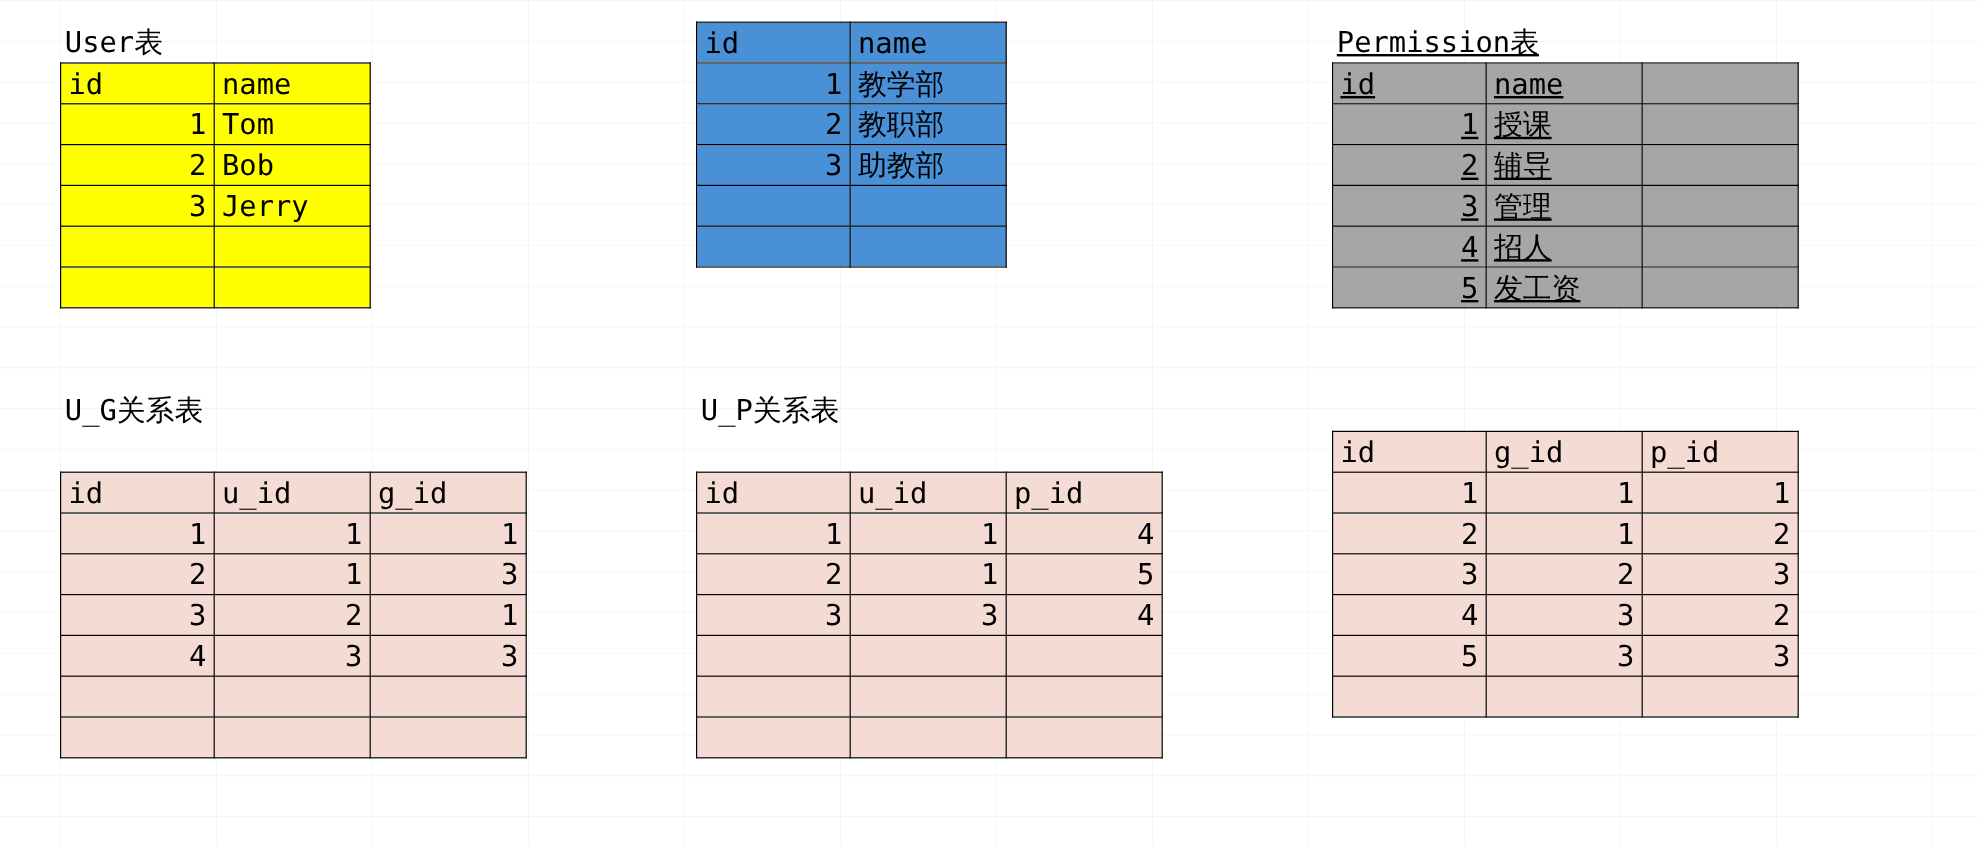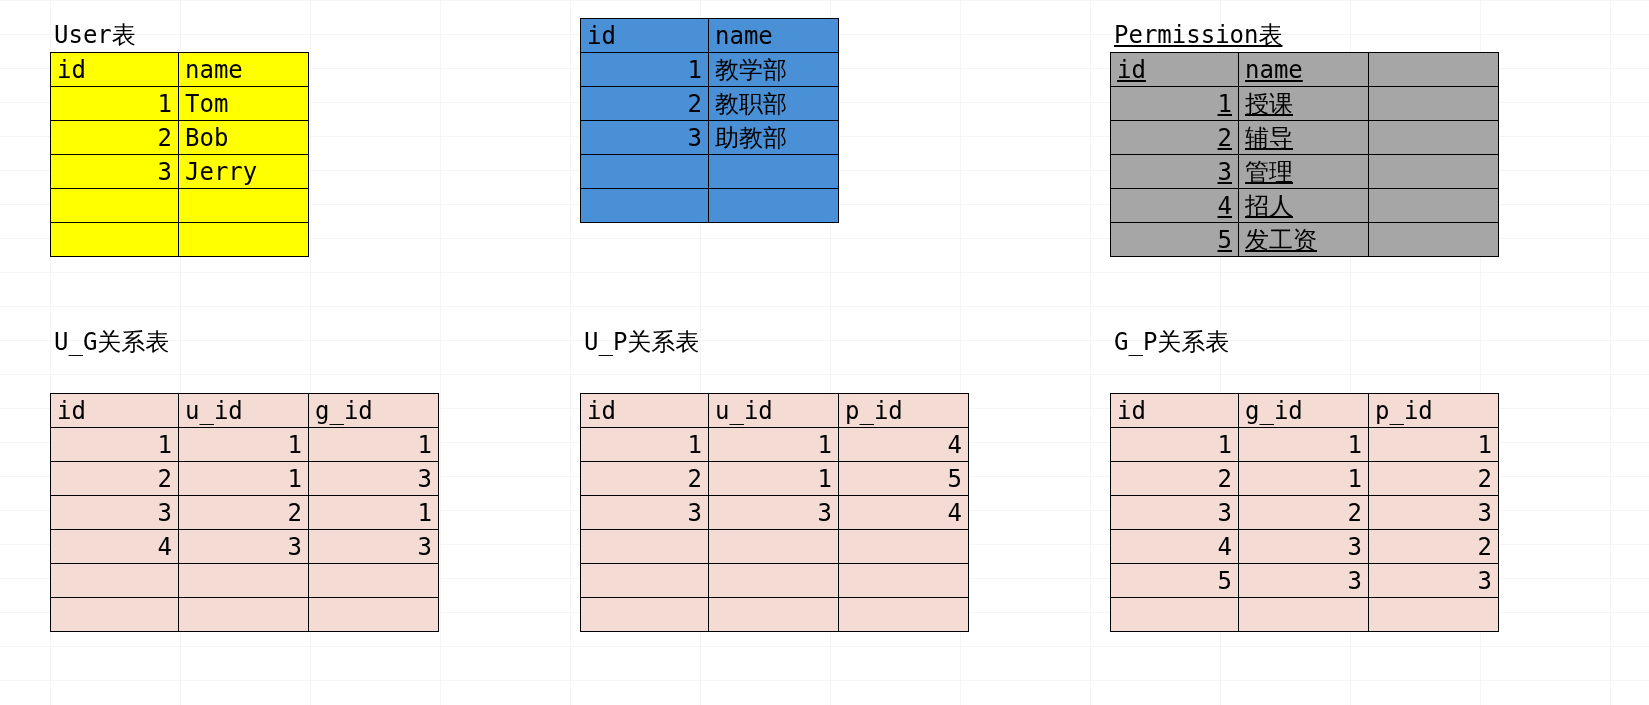--- a/index.html
+++ b/index.html
@@ -286,21 +286,20 @@
     <tr>
           <td></td>
           <td></td>
           <td></td>
         </tr>
   </tbody>
     </table>
 </div>
 
 <div class="tbl" id="t-gp">
-  <div class="title">G_P关系表</div>
   <div style="height:34px"></div>
   <table class="t3 peach">
     <colgroup>
         <col class="c1">
         <col class="c2">
         <col class="c3">
       </colgroup>
     <tbody>
         <tr class="hdr">
       <td class="txt">id</td>

